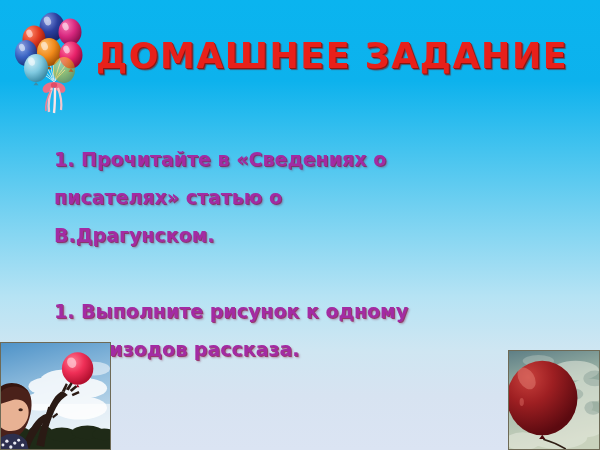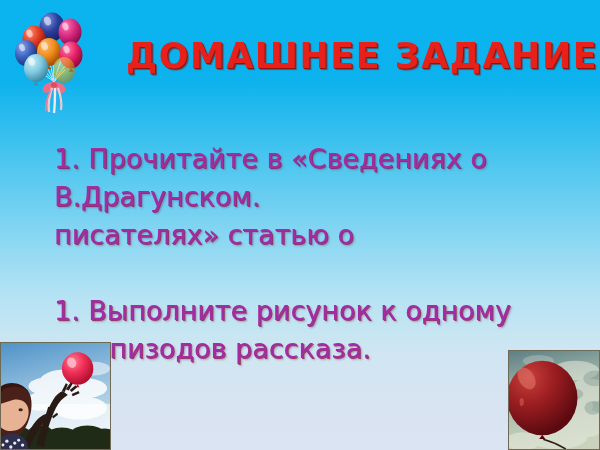--- a/index.html
+++ b/index.html
@@ -47,32 +47,31 @@
     font-family: "DejaVu Sans", sans-serif;
     font-weight: bold;
     font-size: 35px;
     line-height: 40px;
     letter-spacing: 1.5px;
     color: #e8201a;
     text-shadow:
       1px 1px 0 #8f1410,
       2px 2px 1px rgba(120,16,12,0.55);
     white-space: nowrap;
-    margin-left: 30px;
   }
 
   
   #body-text {
     position: absolute;
     left: 54px;
     top: 140px;
     width: 510px;
     font-family: "DejaVu Sans", sans-serif;
-    font-weight: normal;
-    font-size: 27px;
+    font-weight: bold;
+    font-size: 19px;
     line-height: 38px;
     color: #a32ba3;
     text-shadow:
       1px 1px 0 rgba(140,20,80,0.75),
       2px 2px 2px rgba(120,20,70,0.35);
   }
   .para { margin: 0; }
   .para-gap { height: 38px; }
   .line { white-space: nowrap; }
 
@@ -205,22 +204,22 @@
       </g>
     </svg>
   </div>
 
   <div id="title">ДОМАШНЕЕ ЗАДАНИЕ</div>
 
   <div id="body-text">
 
     <div class="para">
       <div class="line">1. Прочитайте в «Сведениях о</div>
+      <div class="line">писателях» статью о</div>
       <div class="line">В.Драгунском.</div>
-      <div class="line">писателях» статью о</div>
     </div>
 
     <div class="para-gap"></div>
 
     <div class="para">
       <div class="line">1. Выполните рисунок к одному</div>
       <div class="line">из эпизодов рассказа.</div>
     </div>
 
   </div>

